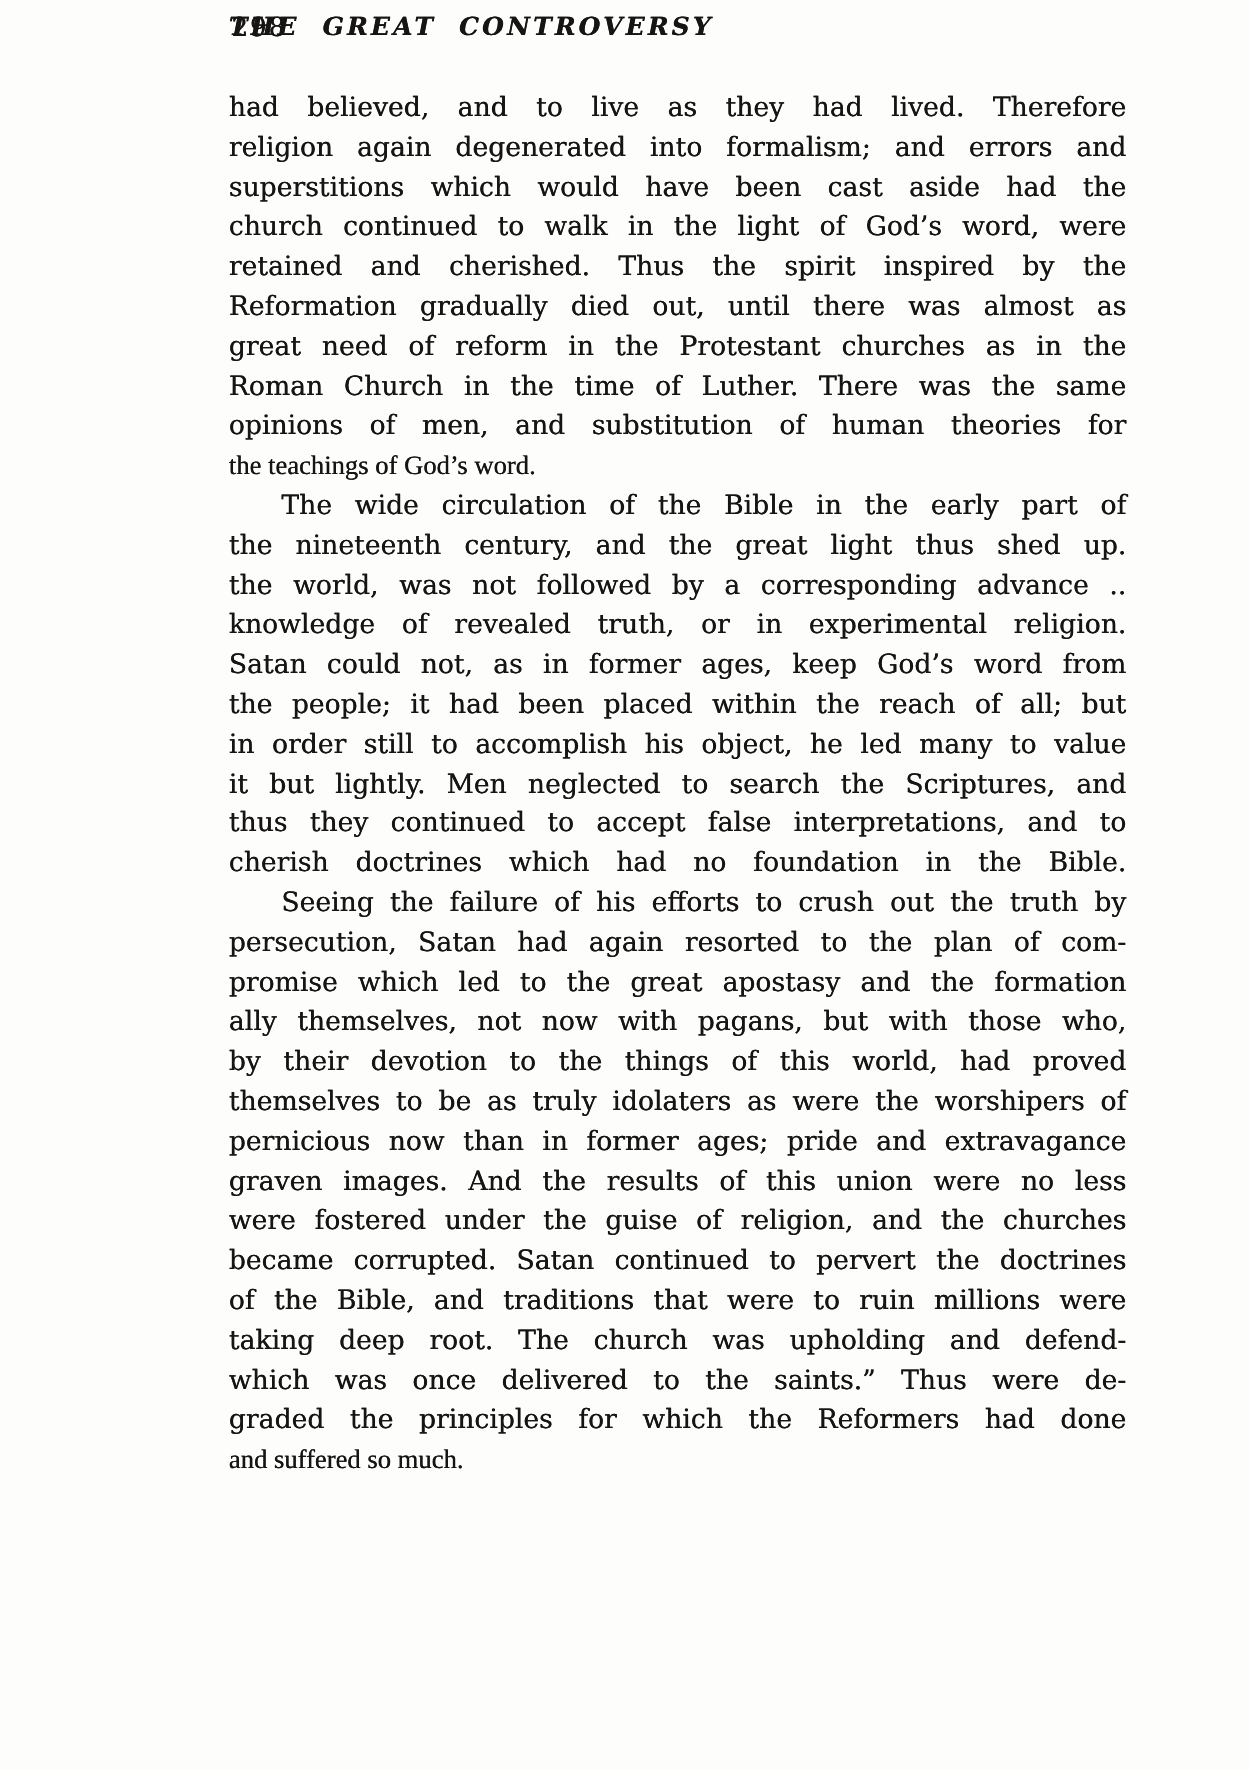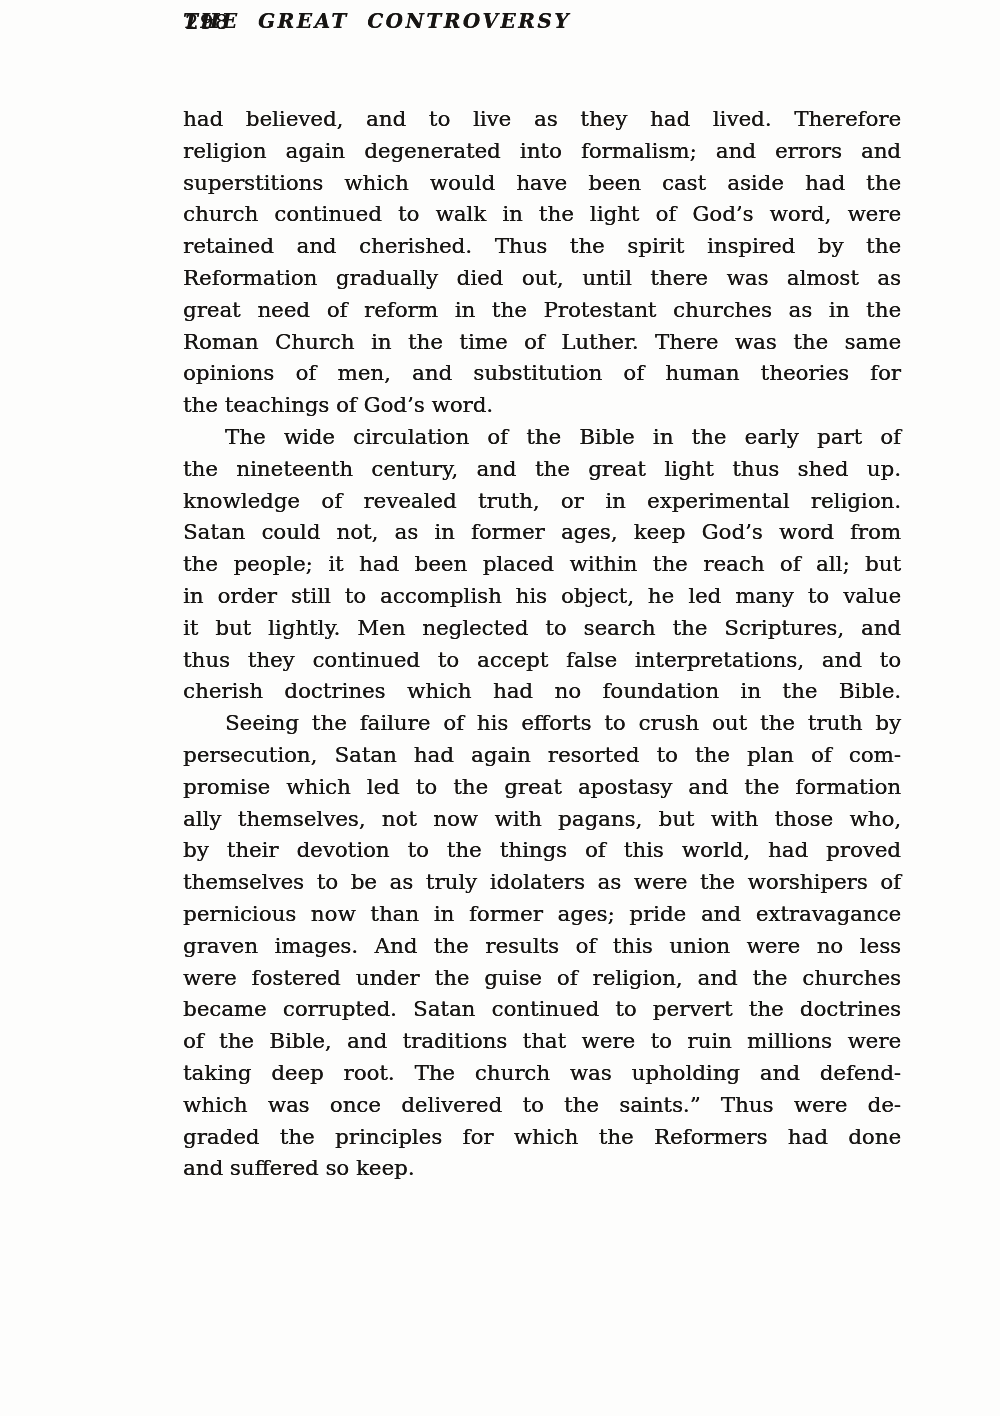--- a/index.html
+++ b/index.html
@@ -43,30 +43,30 @@
     word-spacing: 9px;
     text-shadow: 0.2px 0 0 currentColor;
   }
   .page-body {
     position: absolute;
     top: 71px;
     left: 183px;
     width: 718px;
     font-size: 21.3px;
     line-height: 31.8px;
-    margin-top: 32px;
   }
   .text-line {
     text-align: justify;
     text-align-last: justify;
     text-shadow: 0.25px 0 0 currentColor;
     white-space: normal;
   }
   .text-line.last {
     text-align-last: left;
+    font-family: Liberation Serif, serif;
   }
   .text-line.indent {
     text-indent: 42px;
   }
 </style>
 </head>
 <body>
 
 <div class="book-page">
   <div class="page-header">
@@ -82,20 +82,21 @@
         <div class="text-line">retained and cherished.  Thus the spirit inspired by the</div>
         <div class="text-line">Reformation gradually died out, until there was almost as</div>
         <div class="text-line">great need of reform in the Protestant churches as in the</div>
         <div class="text-line">Roman Church in the time of Luther.  There was the same</div>
         <div class="text-line">opinions of men, and substitution of human theories for</div>
         <div class="text-line last">the teachings of God’s word.</div>
       </div>
       <div>
         <div class="text-line indent">The wide circulation of the Bible in the early part of</div>
         <div class="text-line">the nineteenth century, and the great light thus shed up.</div>
+        <div class="text-line">the world, was not followed by a corresponding advance ..</div>
         <div class="text-line">knowledge of revealed truth, or in experimental religion.</div>
         <div class="text-line">Satan could not, as in former ages, keep God’s word from</div>
         <div class="text-line">the people; it had been placed within the reach of all; but</div>
         <div class="text-line">in order still to accomplish his object, he led many to value</div>
         <div class="text-line">it but lightly.  Men neglected to search the Scriptures, and</div>
         <div class="text-line">thus they continued to accept false interpretations, and to</div>
         <div class="text-line">cherish doctrines which had no foundation in the Bible.</div>
       </div>
       <div>
         <div class="text-line indent">Seeing the failure of his efforts to crush out the truth by</div>
@@ -105,16 +106,16 @@
         <div class="text-line">by their devotion to the things of this world, had proved</div>
         <div class="text-line">themselves to be as truly idolaters as were the worshipers of</div>
         <div class="text-line">pernicious now than in former ages; pride and extravagance</div>
         <div class="text-line">graven images.  And the results of this union were no less</div>
         <div class="text-line">were fostered under the guise of religion, and the churches</div>
         <div class="text-line">became corrupted.  Satan continued to pervert the doctrines</div>
         <div class="text-line">of the Bible, and traditions that were to ruin millions were</div>
         <div class="text-line">taking deep root.  The church was upholding and defend-</div>
         <div class="text-line">which was once delivered to the saints.”  Thus were de-</div>
         <div class="text-line">graded the principles for which the Reformers had done</div>
-        <div class="text-line last">and suffered so keep.</div>
+        <div class="text-line last">and suffered so much.</div>
       </div>
     </div>
 </div>
 
 </body></html>

